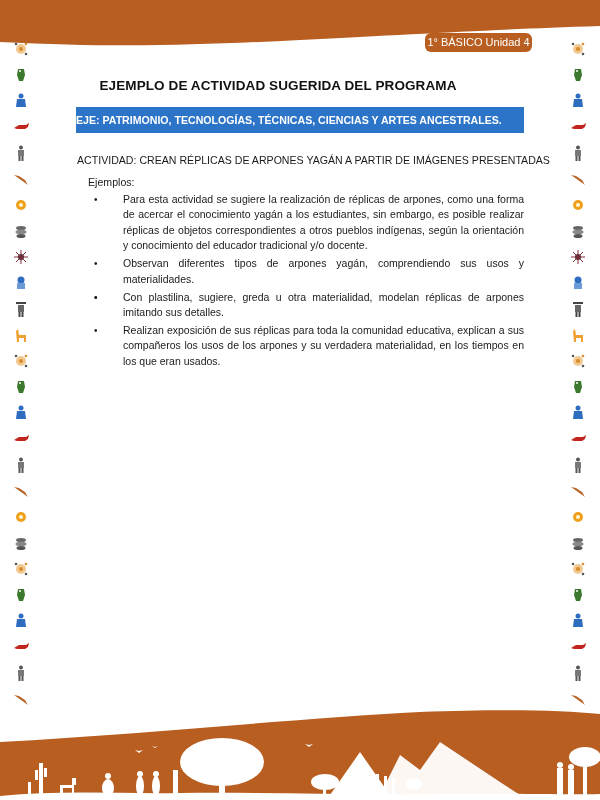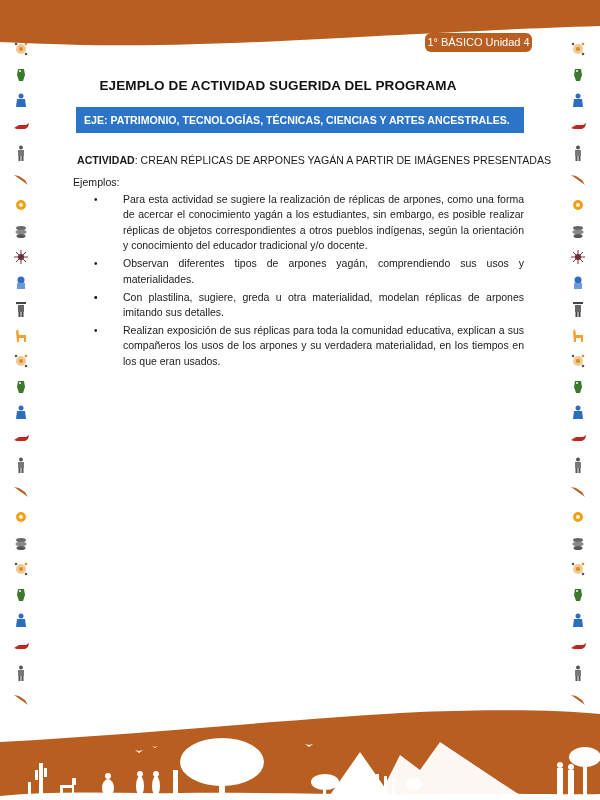--- a/index.html
+++ b/index.html
@@ -6,24 +6,24 @@
   body { width:600px; height:800px; position:relative; overflow:hidden; background:#ffffff; font-family:"Liberation Sans", sans-serif; color:#1a1a1a; }
   .header-band { position:absolute; left:0; top:0; width:600px; height:60px; }
   .unit-badge { position:absolute; left:425px; top:33px; width:107px; height:19px; background:#b85e20; color:#fff; font-size:11px; line-height:19px; text-align:center; border-radius:6px; }
   .unit-stem { position:absolute; left:437px; top:22px; width:2px; height:12px; background:#b85e20; }
   .side-col { position:absolute; top:36px; width:30px; }
   .side-col.left { left:6px; }
   .side-col.right { left:563px; }
   .side-icon { width:30px; height:26px; display:flex; align-items:center; justify-content:center; }
   .side-icon svg { display:block; }
   .page-title { position:absolute; left:0; top:78px; width:556px; text-align:center; font-weight:bold; font-size:13.5px; letter-spacing:0.1px; color:#111; }
-  .eje-bar { position:absolute; left:76px; top:107px; width:448px; height:26px; background:#2b74c8; color:#fff; font-weight:bold; font-size:10.6px; line-height:26px; padding-left:8px; box-sizing:border-box; }
+  .eje-bar { position:absolute; left:76px; top:107px; width:448px; height:26px; background:#2b74c8; color:#fff; font-weight:bold; font-size:10.6px; line-height:26px; padding-left:0; box-sizing:border-box; }
   .activity { position:absolute; left:77px; top:154px; font-size:10.6px; color:#1a1a1a; }
-  .activity b { font-weight:bold; }
-  .ejemplos { position:absolute; left:73px; top:176px; font-size:10.6px; }
+  .activity b { font-weight:normal; }
+  .ejemplos { position:absolute; left:88px; top:176px; font-size:10.6px; }
   .bullets { position:absolute; left:92px; top:192px; width:432px; margin:0; padding:0; list-style:none; font-size:10.5px; line-height:15.4px; }
   .bullets li { position:relative; padding-left:31px; text-align:justify; margin-bottom:2.6px; }
   .bullets li .dot { position:absolute; left:2px; top:0; font-size:10px; }
   .footer { position:absolute; left:0; top:700px; width:600px; height:100px; }
 </style>
 </head>
 <body>
 
 <svg class="header-band" viewBox="0 0 600 60" width="600" height="60">
   <path d="M0 0 H600 V26 C480 30 420 34 300 40 C200 45 120 48 0 42 Z" fill="#b85e20"></path>

